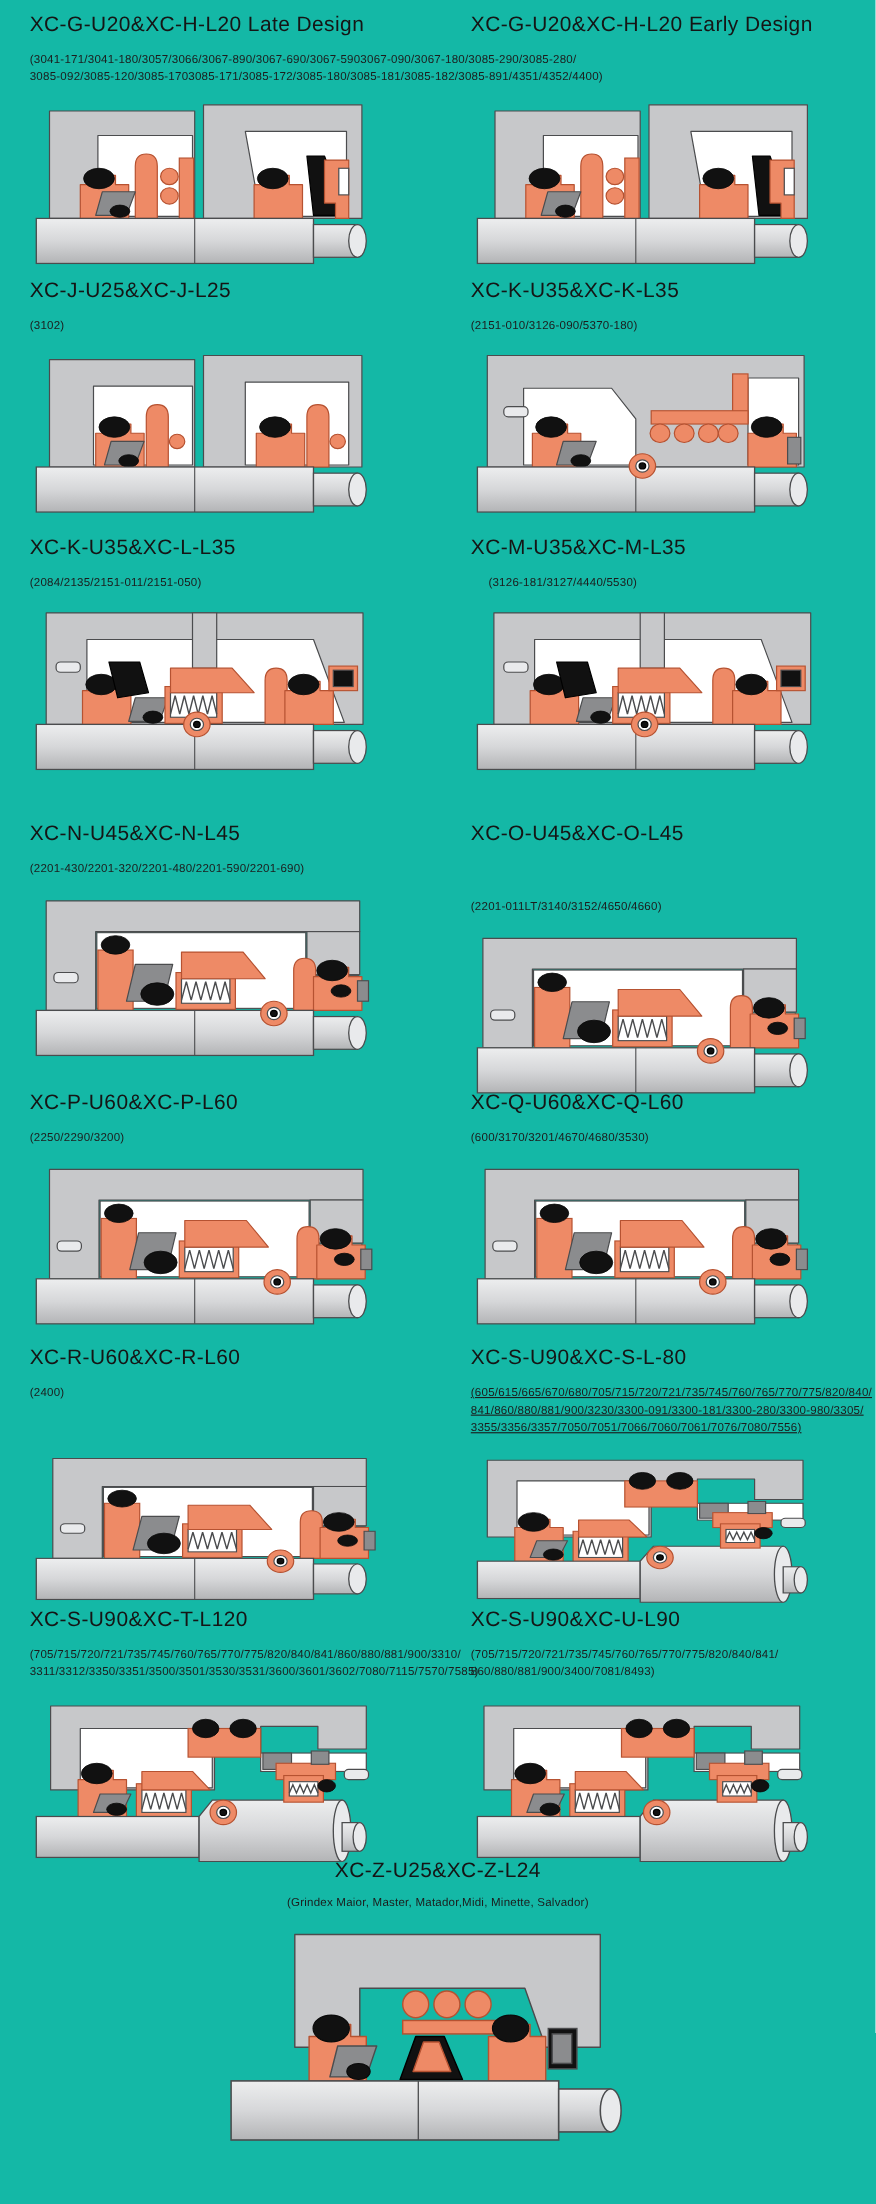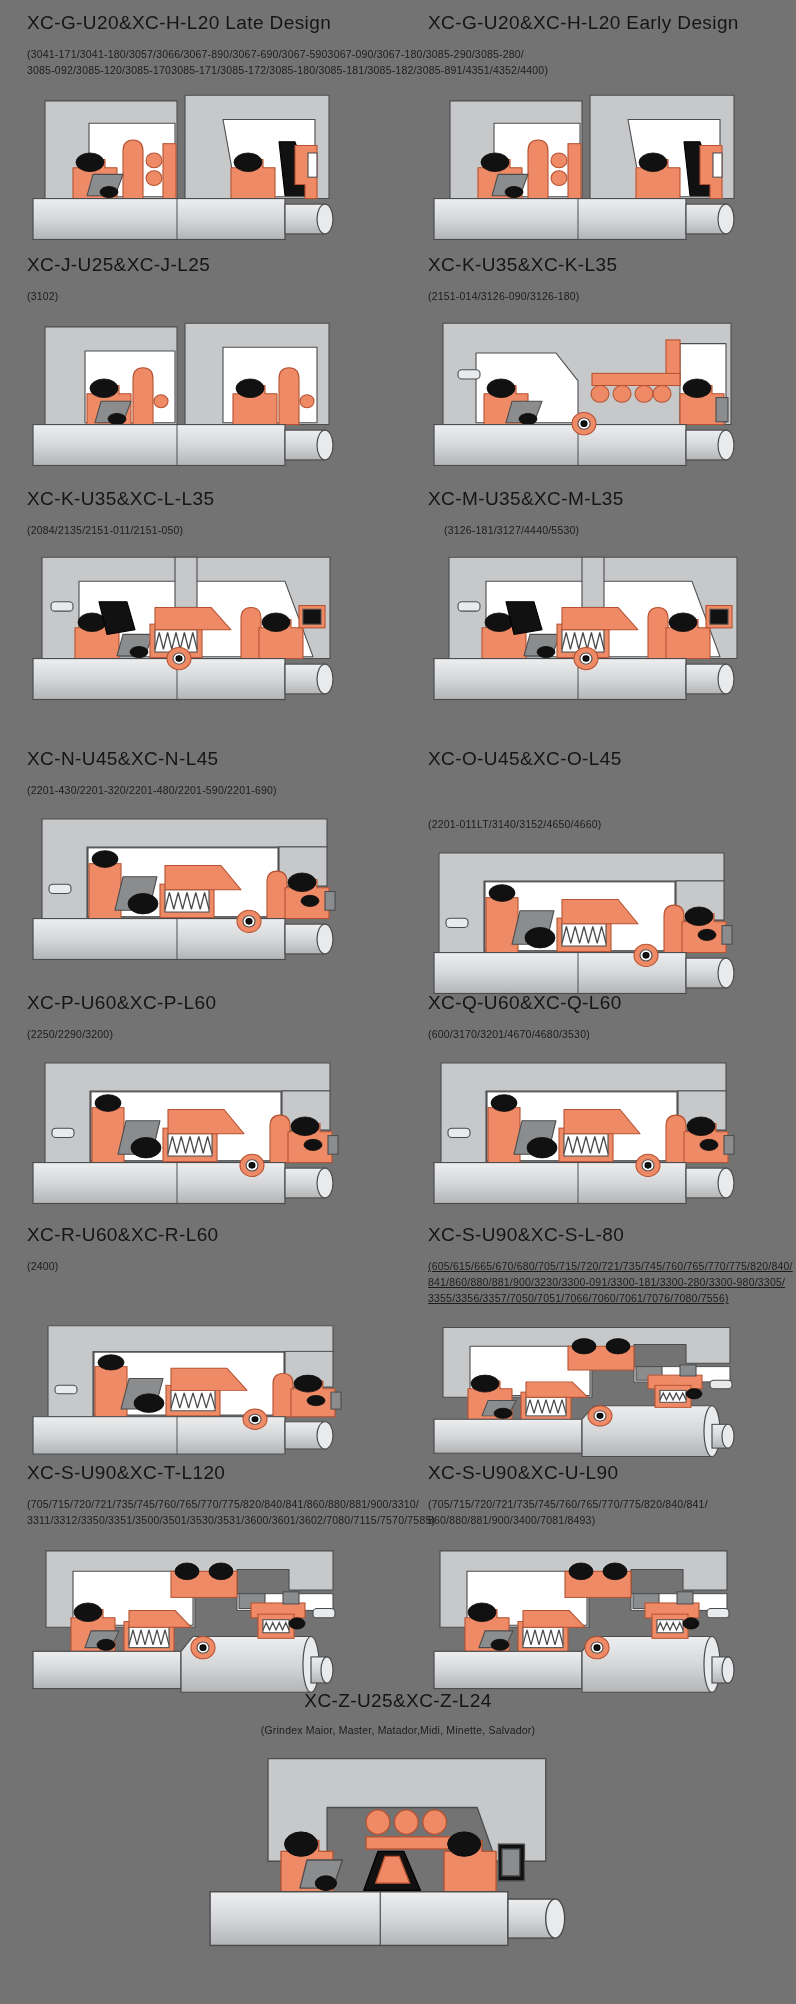--- a/index.html
+++ b/index.html
@@ -1,16 +1,16 @@
 <!DOCTYPE html>
 <html><head>
 <meta charset="utf-8">
 <style>
   html,body{margin:0;padding:0;background:#ffffff;}
-  .page{position:relative;width:796px;height:2004px;background:#737373;overflow:hidden;
+  .page{position:relative;width:796px;height:2004px;background:#14b8a6;overflow:hidden;
         font-family:"Liberation Sans",sans-serif;}
   .row{position:absolute;left:0;width:796px;}
   .cell{position:absolute;top:0;}
   .cell.left{left:27px;width:380px;}
   .cell.right{left:428px;width:368px;}
   .title{font-size:19px;color:#151515;letter-spacing:.4px;white-space:nowrap;}
   .parts{margin-top:12px;font-size:10.5px;line-height:16px;color:#1c1c1c;
          letter-spacing:.2px;white-space:nowrap;}
   .pline{display:block;}
   .diagram{display:block;margin-top:8px;}
@@ -131,21 +131,21 @@
           </g>
           <rect x="6" y="121" width="252" height="44" fill="url(#g2)" stroke="#4b4c4e" stroke-width="1.2"></rect>
           <line x1="150" y1="121" x2="150" y2="165" stroke="#4b4c4e" stroke-width="1"></line>
           <rect x="258" y="127" width="40" height="32" fill="url(#g2)" stroke="#4b4c4e" stroke-width="1.2"></rect>
           <ellipse cx="298" cy="143" rx="8" ry="16" fill="#e9eaec" stroke="#4b4c4e" stroke-width="1.2"></ellipse>
         </svg>
       </div>
       <div class="cell right">
         <div class="title">XC-K-U35&amp;XC-K-L35</div>
         <div class="parts" style="min-height: 16px;">
-          <span class="pline">(2151-014/3126-090/3126-180)</span>
+          <span class="pline">(2151-010/3126-090/5370-180)</span>
         </div>
         <svg class="diagram" width="330" height="160" viewBox="0 0 330 172" preserveAspectRatio="none">
           <defs>
             <linearGradient id="g3" x1="0" y1="0" x2="0" y2="1">
               <stop offset="0" stop-color="#edeeef"></stop>
               <stop offset=".5" stop-color="#d6d7d9"></stop>
               <stop offset="1" stop-color="#b3b4b6"></stop>
             </linearGradient>
           </defs>
           <g transform="translate(0 0)">

